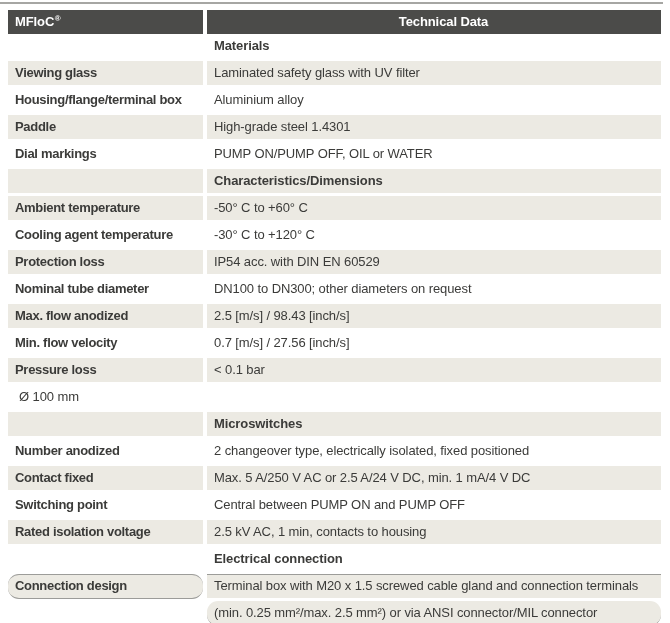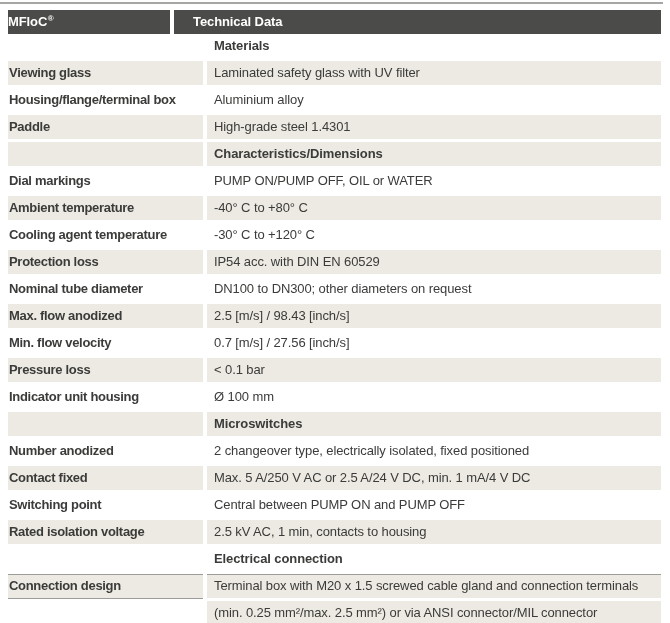--- a/index.html
+++ b/index.html
@@ -37,29 +37,31 @@
   }
   .hdr .h-cell {
     background: var(--header-bg, #4B4B49);
     color: #ffffff;
     font-weight: bold;
     font-size: 13px;
     letter-spacing: -0.1px;
     box-sizing: border-box;
   }
   .hdr .h-left {
-    width: 162px;
+    width: 195px;
+    padding-left: 7px;
   }
   .hdr .h-gap {
     width: 4px;
     background: #ffffff;
   }
   .hdr .h-right {
     flex: 1;
     padding-left: 19px;
+    text-align: center;
   }
   .brand-mark {
     font-size: 8px;
     position: relative;
     top: -5px;
     margin-left: 0.5px;
   }
   .row {
     display: flex;
     height: 27px;
@@ -68,39 +70,39 @@
   }
   .cell {
     box-sizing: border-box;
     height: 25px;
     border-bottom: 1px solid #ffffff;
     white-space: nowrap;
     overflow: hidden;
   }
   .c-left {
     width: 195px;
-    padding-left: 1px;
+    padding-left: 7px;
     font-weight: bold;
     letter-spacing: -0.3px;
   }
   .c-gap {
     width: 4px;
     background: #ffffff;
   }
   .c-right {
     flex: 1;
     padding-left: 7px;
     letter-spacing: -0.1px;
   }
   .row.white .cell { background: #ffffff; }
   .row.beige .cell { background: var(--beige, #ECEAE3); }
   .row .c-gap { background: #ffffff; }
   .c-right.bold { font-weight: bold; }
   .row.rule-top .cell { border-top: 1px solid var(--rule-color, #9C9C99); line-height: 22px; }
-  .cell.rule-bottom { border-bottom: 1px solid var(--rule-color, #9C9C99); }
+  .cell.rule-bottom { border-bottom: 1px solid var(--rule-color, #9C9C99); border-radius: 11px; }
   .cell.blank { background: #ffffff !important; border-bottom: 1px solid #ffffff !important; border-top: none !important; }
 </style>
 </head>
 <body style="--header-bg: #4B4B49; --beige: #ECEAE3; --text-color: #3B3B39; --rule-color: #9C9C99; --top-rule-color: #A6A6A3;">
 
 <div class="top-rule"></div>
 
 <div class="spec-table">
   <div class="hdr">
     <div class="h-cell h-left"><span>MFloC</span><span class="brand-mark">®</span></div>
@@ -121,34 +123,34 @@
       <div class="row white">
     <div class="cell c-left">Housing/flange/terminal box</div>
     <div class="c-gap"></div>
     <div class="cell c-right">Aluminium alloy</div>
   </div>
       <div class="row beige">
     <div class="cell c-left">Paddle</div>
     <div class="c-gap"></div>
     <div class="cell c-right">High-grade steel 1.4301</div>
   </div>
+      <div class="row white">
+    <div class="cell c-left">Dial markings</div>
+    <div class="c-gap"></div>
+    <div class="cell c-right">PUMP ON/PUMP OFF, OIL or WATER</div>
+  </div>
       <div class="row beige">
     <div class="cell c-left"></div>
     <div class="c-gap"></div>
     <div class="cell c-right bold">Characteristics/Dimensions</div>
   </div>
-      <div class="row white">
-    <div class="cell c-left">Dial markings</div>
-    <div class="c-gap"></div>
-    <div class="cell c-right">PUMP ON/PUMP OFF, OIL or WATER</div>
-  </div>
       <div class="row beige">
     <div class="cell c-left">Ambient temperature</div>
     <div class="c-gap"></div>
-    <div class="cell c-right">-40° C to +80° C</div>
+    <div class="cell c-right">-50° C to +60° C</div>
   </div>
       <div class="row white">
     <div class="cell c-left">Cooling agent temperature</div>
     <div class="c-gap"></div>
     <div class="cell c-right">-30° C to +120° C</div>
   </div>
       <div class="row beige">
     <div class="cell c-left">Protection loss</div>
     <div class="c-gap"></div>
     <div class="cell c-right">IP54 acc. with DIN EN 60529</div>
@@ -167,21 +169,20 @@
     <div class="cell c-left">Min. flow velocity</div>
     <div class="c-gap"></div>
     <div class="cell c-right">0.7 [m/s] / 27.56 [inch/s]</div>
   </div>
       <div class="row beige">
     <div class="cell c-left">Pressure loss</div>
     <div class="c-gap"></div>
     <div class="cell c-right">&lt; 0.1 bar</div>
   </div>
       <div class="row white">
-    <div class="cell c-left">Indicator unit housing</div>
     <div class="c-gap"></div>
     <div class="cell c-right">Ø 100 mm</div>
   </div>
       <div class="row beige">
     <div class="cell c-left"></div>
     <div class="c-gap"></div>
     <div class="cell c-right bold">Microswitches</div>
   </div>
       <div class="row white">
     <div class="cell c-left">Number anodized</div>

